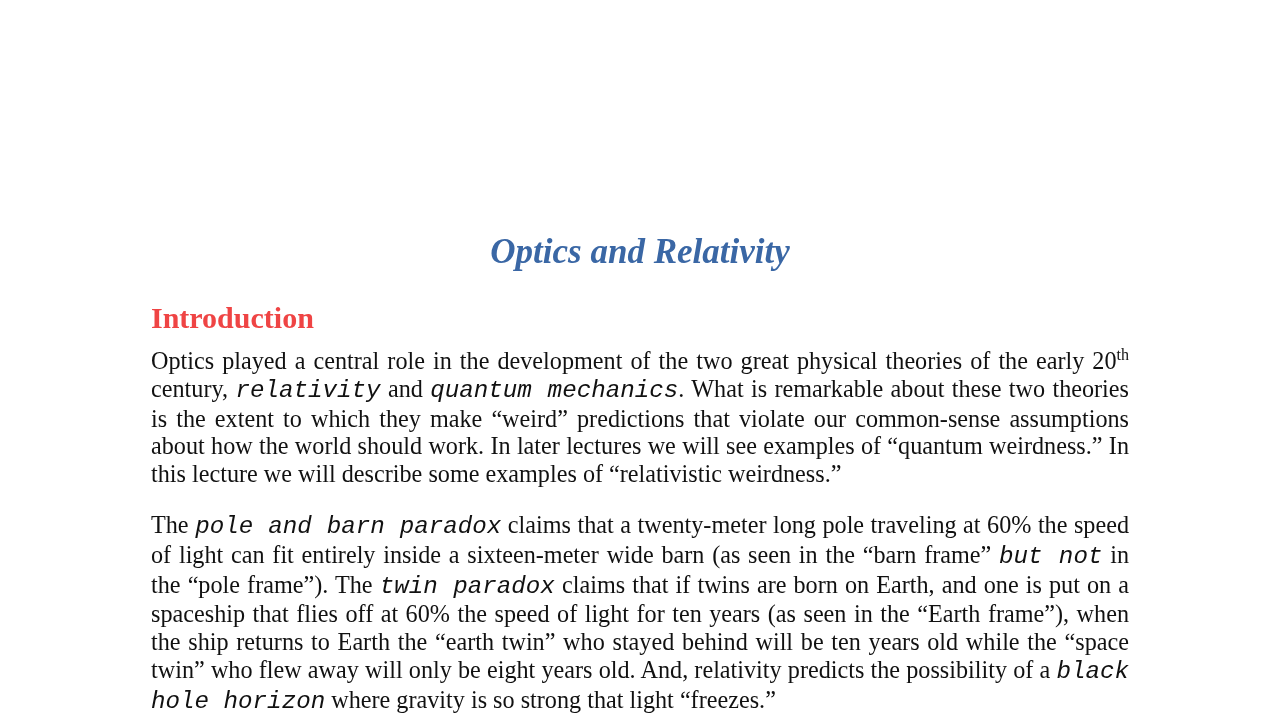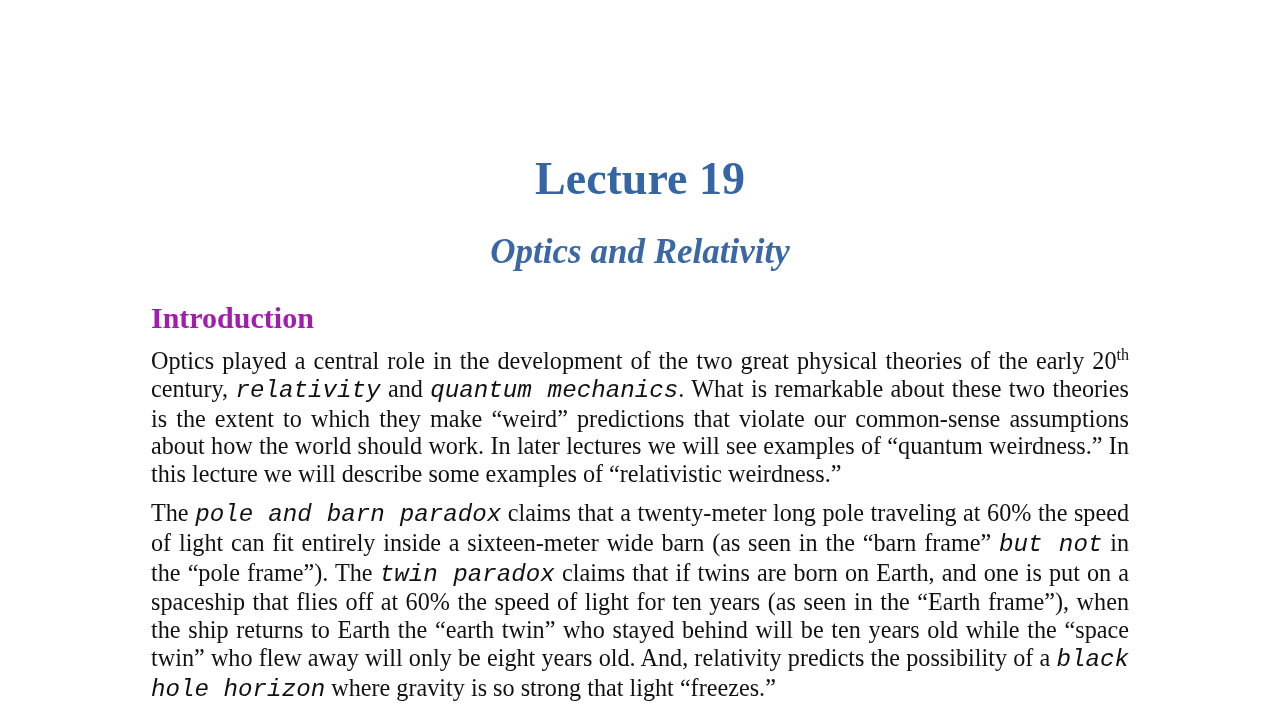--- a/index.html
+++ b/index.html
@@ -46,48 +46,47 @@
       line-height: 44px;
       margin: 0;
       font-family: Liberation Serif, serif;
     }
     .section-heading {
       position: absolute;
       left: 151px;
       top: 299px;
       font-size: 30px;
       font-weight: bold;
-      color: #a21caf;
+      color: #ef4444;
       line-height: 38px;
       margin: 0;
     }
     .paragraph {
       position: absolute;
       left: 151px;
       width: 978px;
       font-size: 24.2px;
       line-height: 27.8px;
       text-align: justify;
       margin: 0;
       color: #111111;
     }
     .p1 { top: 347px; }
-    .p2 { top: 499px; }
+    .p2 { top: 511px; }
     .paragraph em { font-style: italic; font-family: Liberation Mono, monospace; }
     .paragraph sup {
       font-size: 16px;
       vertical-align: 9px;
       line-height: 0;
     }
   </style>
 </head>
 <body>
 
 <div class="page">
-  <h1 class="title">Lecture 19</h1>
   <h2 class="subtitle">Optics and Relativity</h2>
   <h3 class="section-heading">Introduction</h3>
 
   <p class="paragraph p1">
     <span>Optics played a central role in the development of the two great physical theories of the early 20</span><sup>th</sup><span> century, </span><em>relativity</em><span> and </span><em>quantum mechanics</em><span>. What is remarkable about these two theories is the extent to which they make “weird” predictions that violate our common-sense assumptions about how the world should work. In later lectures we will see examples of “quantum weirdness.” In this lecture we will describe some examples of “relativistic weirdness.”</span>
   </p>
 
   <p class="paragraph p2">
     <span>The </span><em>pole and barn paradox</em><span> claims that a twenty-meter long pole traveling at 60% the speed of light can fit entirely inside a sixteen-meter wide barn (as seen in the “barn frame” </span><em>but not</em><span> in the “pole frame”). The </span><em>twin paradox</em><span> claims that if twins are born on Earth, and one is put on a spaceship that flies off at 60% the speed of light for ten years (as seen in the “Earth frame”), when the ship returns to Earth the “earth twin” who stayed behind will be ten years old while the “space twin” who flew away will only be eight years old. And, relativity predicts the possibility of a </span><em>black hole horizon</em><span> where gravity is so strong that light “freezes.”</span>
   </p>

